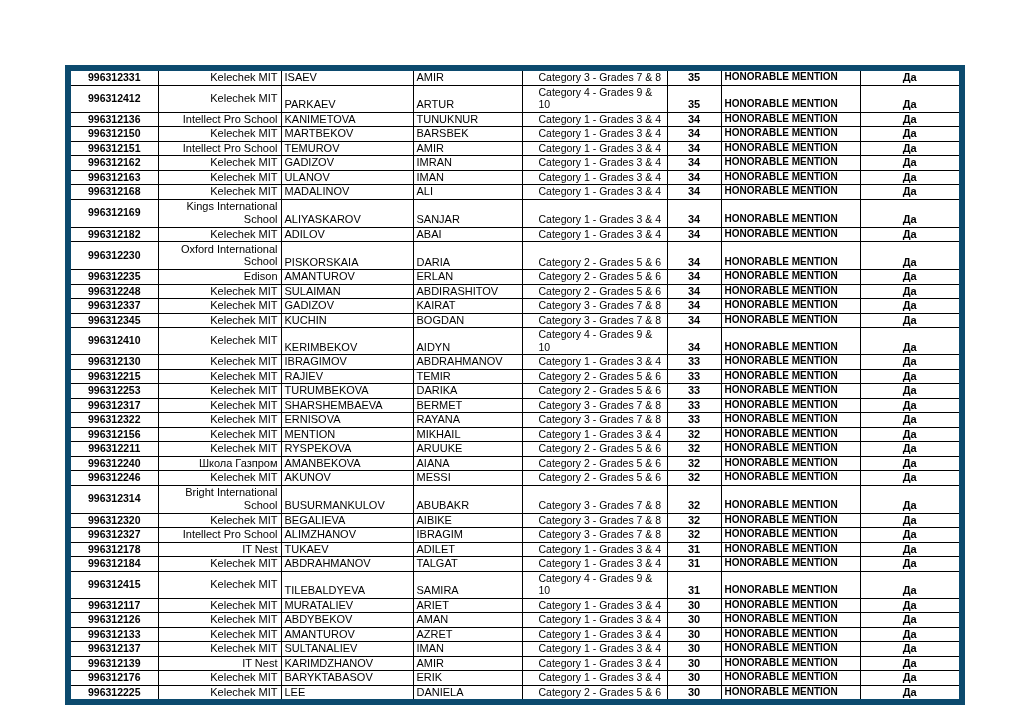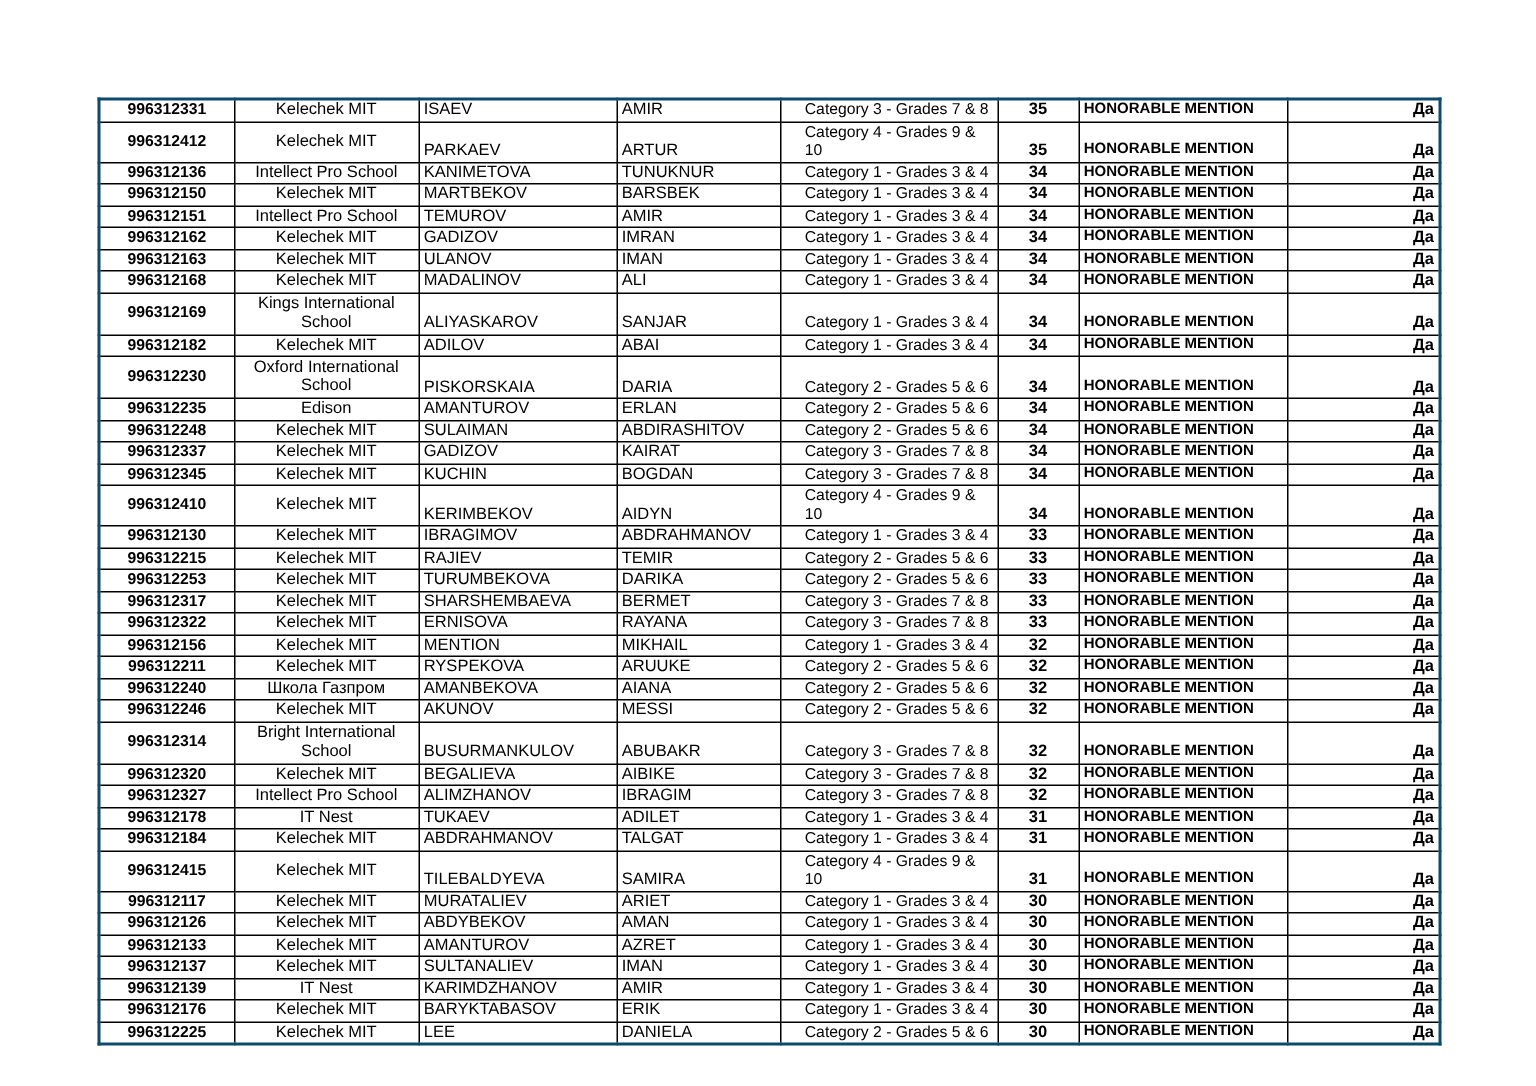--- a/index.html
+++ b/index.html
@@ -17,45 +17,45 @@
   }
   .table-wrap {
     position: absolute;
     left: 65px; top: 65px;
     width: 894px;
   }
   table.results {
     border-collapse: collapse;
     table-layout: fixed;
     width: 100%;
-    border: 2px solid #0c4a6e;
+    border: 6px solid #0c4a6e;
   }
   td {
     border: 1px solid #000000;
     font-size: 11px;
     line-height: 12.5px;
     height: 13.2px;
     padding: 0 3px 1px 3px;
     vertical-align: bottom;
     overflow: hidden;
     white-space: normal;
   }
   tr.tall td { height: 28px; }
   td.c-id {
     font-weight: bold;
     text-align: center;
     vertical-align: middle;
     font-size: 10.5px;
   }
-  td.c-school { vertical-align: middle; text-align: center; }
+  td.c-school { vertical-align: middle; text-align: right; }
   td.c-last, td.c-first { text-align: left; }
   td.c-category { text-align: left; font-size: 10.5px; padding-left: 16px; }
   td.c-score { font-weight: bold; text-align: center; margin-top: 23px; }
   td.c-award { font-weight: bold; text-align: left; font-size: 10px; }
-  td.c-yes { font-weight: bold; text-align: right; }
+  td.c-yes { font-weight: bold; text-align: center; }
 </style>
 </head>
 <body>
 
 <div class="page">
   <div class="table-wrap">
     <table class="results">
       <colgroup>
         <col style="width:90px">
         <col style="width:123px">

